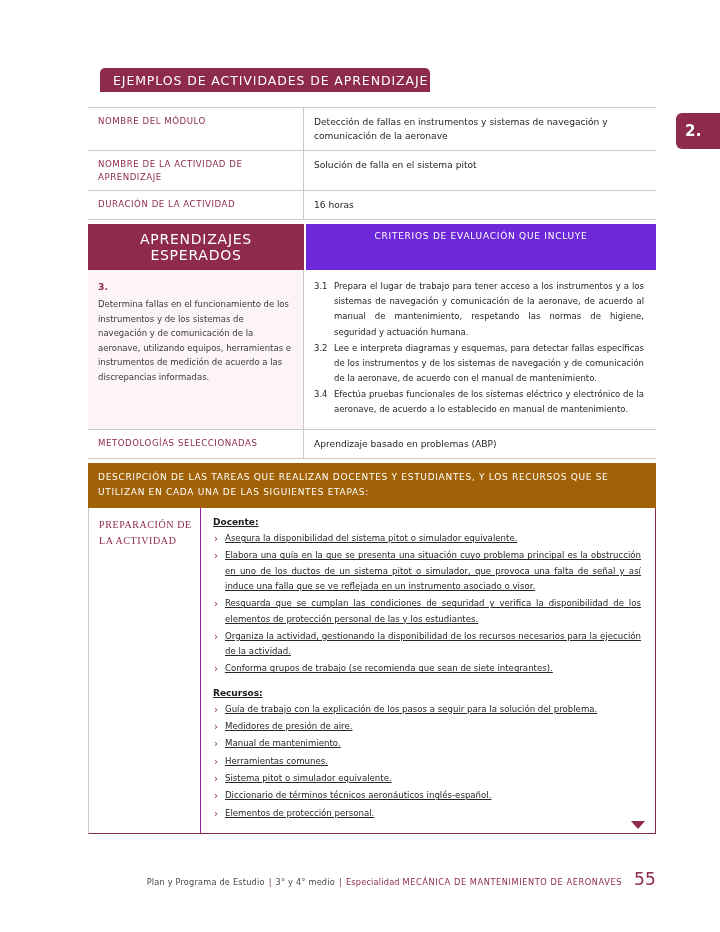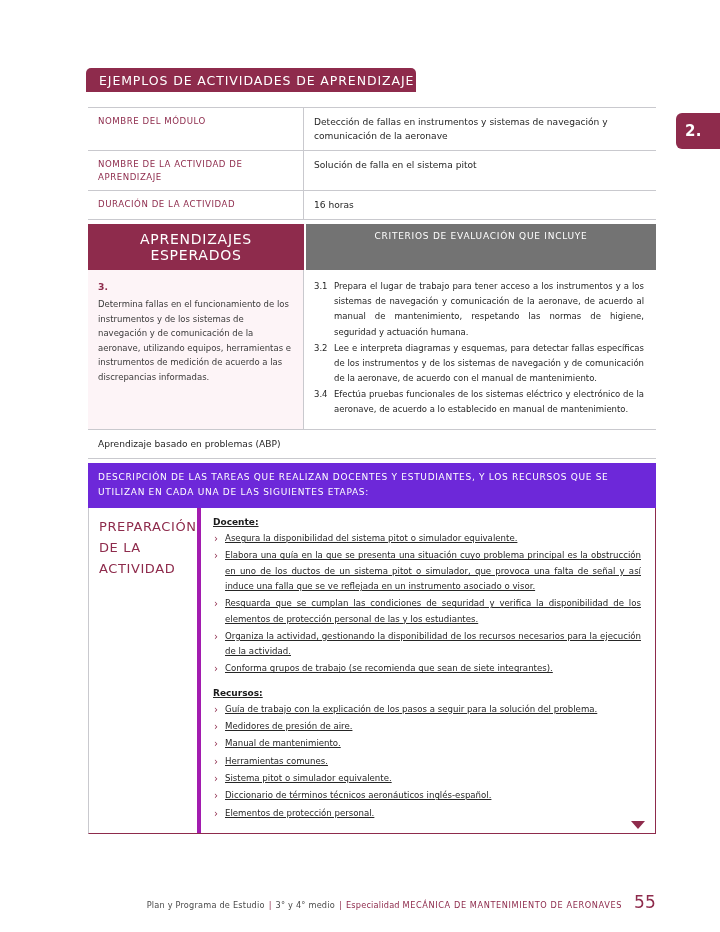--- a/index.html
+++ b/index.html
@@ -37,21 +37,21 @@
     display: flex;
     align-items: center;
     padding-left: 9px;
     box-sizing: border-box;
     letter-spacing: 0.3px;
   }
 
   
   .banner {
     position: absolute;
-    left: 86px;
+    left: 100px;
     top: 68px;
     width: 330px;
     height: 24px;
     background: #8E2B4C;
     border-radius: 5px 5px 0 0;
     color: #ffffff;
     font-size: 12.5px;
     letter-spacing: 0.9px;
     display: flex;
     align-items: center;
@@ -105,21 +105,21 @@
     background: #8E2B4C;
     color: #ffffff;
     font-size: 14px;
     letter-spacing: 0.75px;
     text-align: center;
     padding: 7px 4px;
     box-sizing: border-box;
   }
   .hdr-right {
     flex: 1;
-    background: #737373;
+    background: #6d28d9;
     color: #ffffff;
     font-size: 9px;
     letter-spacing: 0.75px;
     text-align: center;
     padding: 7px 4px;
     box-sizing: border-box;
     border-left: 2px solid #ffffff;
   }
 
   
@@ -162,21 +162,21 @@
     flex: none;
     color: #262626;
   }
   .crit-txt {
     flex: 1;
     text-align: justify;
   }
 
   
   .desc-bar {
-    background: #6d28d9;
+    background: #a16207;
     color: #ffffff;
     font-size: 9px;
     letter-spacing: 0.7px;
     line-height: 1.65;
     padding: 7px 10px 8px 10px;
     box-sizing: border-box;
     margin-top: 4px;
   }
 
   
@@ -185,24 +185,25 @@
     border-left: 1px solid #c9c9ce;
     border-right: 1px solid #8E2B4C;
     border-bottom: 1px solid #8E2B4C;
   }
   .prep-left {
     width: 112px;
     flex: none;
     box-sizing: border-box;
     padding: 9px 8px 9px 10px;
     color: #8E2B4C;
-    font-size: 13px;
+    font-size: 10px;
     letter-spacing: 0.6px;
     line-height: 1.6;
-    border-right: 4px solid #a21caf;
+    border-right: 1px solid #a21caf;
+    font-family: Liberation Serif, serif;
   }
   .prep-right {
     flex: 1;
     box-sizing: border-box;
     padding: 9px 14px 10px 12px;
     font-size: 8.6px;
     color: #262626;
     position: relative;
     text-decoration: underline;
   }
@@ -242,21 +243,21 @@
     width: 0; height: 0;
     border-left: 7px solid transparent;
     border-right: 7px solid transparent;
     border-top: 8px solid #8E2B4C;
   }
 
   
   .footer {
     position: absolute;
     left: 88px;
-    top: 892px;
+    top: 869px;
     width: 568px;
     display: flex;
     align-items: baseline;
     justify-content: flex-end;
     font-size: 8.2px;
     color: #5a5a5a;
     letter-spacing: 0.2px;
   }
   .footer .f-plain { color: #4a4a4a; }
   .footer .f-sep { color: #8E2B4C; margin: 0 4px; }
@@ -317,20 +318,21 @@
           <div class="crit-txt">Lee e interpreta diagramas y esquemas, para detectar fallas específicas de los instrumentos y de los sistemas de navegación y de comunicación de la aeronave, de acuerdo con el manual de mantenimiento.</div>
         </div>
         <div class="crit">
           <div class="crit-num">3.4</div>
           <div class="crit-txt">Efectúa pruebas funcionales de los sistemas eléctrico y electrónico de la aeronave, de acuerdo a lo establecido en manual de mantenimiento.</div>
         </div>
       </div>
     </div>
 
     <div class="row" style="border-top:none;">
+      <div class="cell-label">METODOLOGÍAS SELECCIONADAS</div>
       <div class="cell-value">Aprendizaje basado en problemas (ABP)</div>
     </div>
 
     <div class="desc-bar">
       <span>DESCRIPCIÓN DE LAS TAREAS QUE REALIZAN DOCENTES Y ESTUDIANTES, Y LOS RECURSOS QUE SE UTILIZAN EN CADA UNA DE LAS SIGUIENTES ETAPAS:</span>
     </div>
 
     <div class="prep">
       <div class="prep-left">PREPARACIÓN DE LA ACTIVIDAD</div>
       <div class="prep-right">

